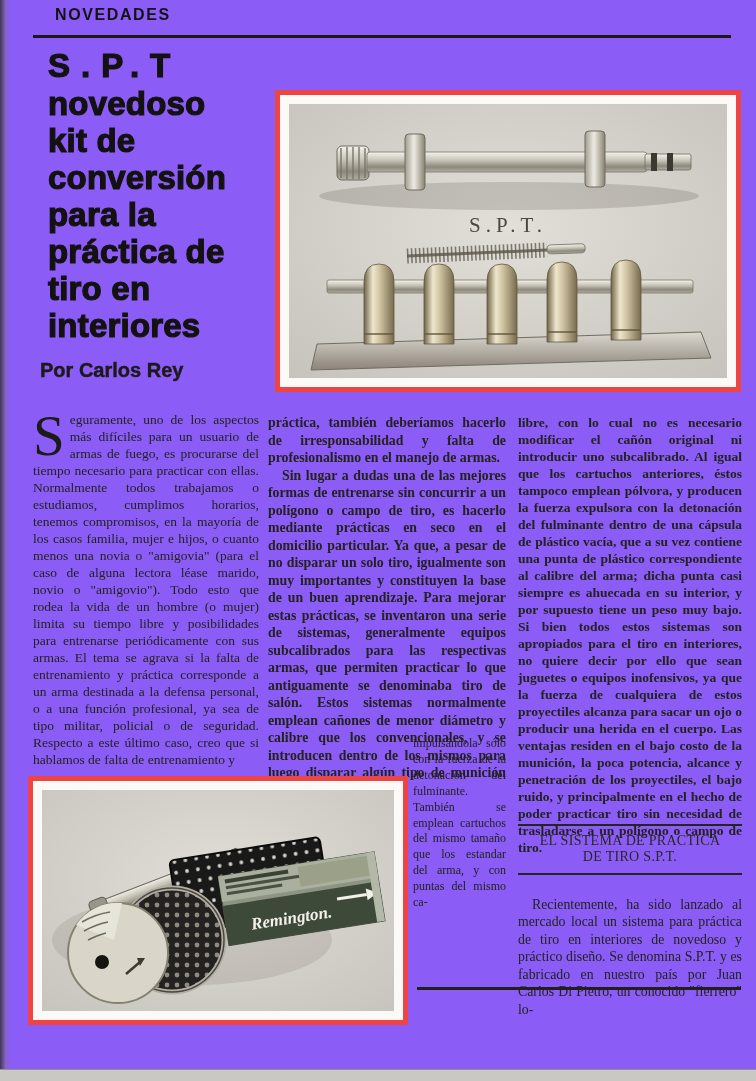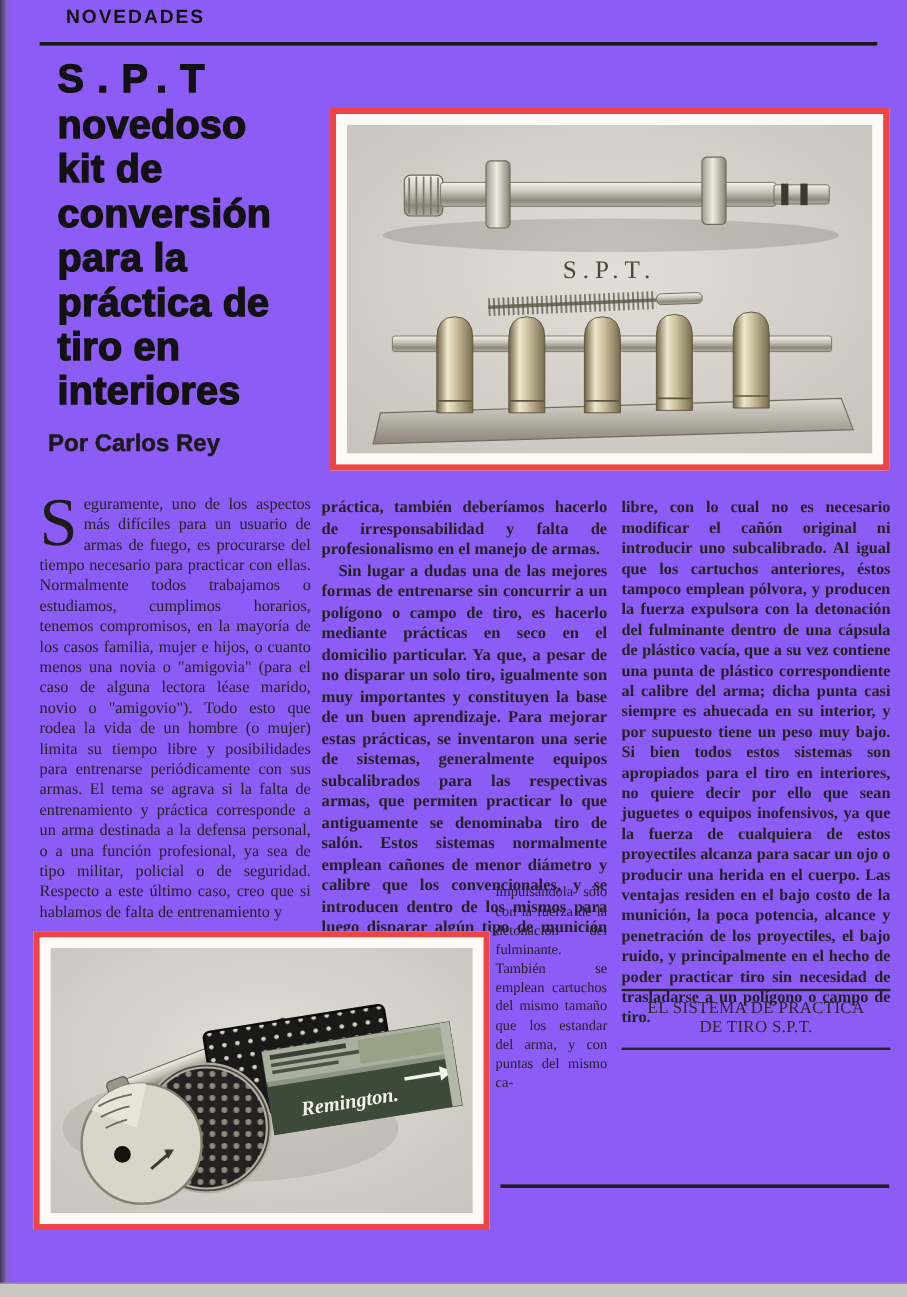--- a/index.html
+++ b/index.html
@@ -162,20 +162,23 @@
     <p>libre, con lo cual no es necesario modificar el cañón original ni introducir uno subcalibrado. Al igual que los cartuchos anteriores, éstos tampoco emplean pólvora, y producen la fuerza expulsora con la detonación del fulminante dentro de una cápsula de plástico vacía, que a su vez contiene una punta de plástico correspondiente al calibre del arma; dicha punta casi siempre es ahuecada en su interior, y por supuesto tiene un peso muy bajo. Si bien todos estos sistemas son apropiados para el tiro en interiores, no quiere decir por ello que sean juguetes o equipos inofensivos, ya que la fuerza de cualquiera de estos proyectiles alcanza para sacar un ojo o producir una herida en el cuerpo. Las ventajas residen en el bajo costo de la munición, la poca potencia, alcance y penetración de los proyectiles, el bajo ruido, y principalmente en el hecho de poder practicar tiro sin necesidad de trasladarse a un polígono o campo de tiro.</p>
   </div>
 
   <div class="subhead-box">
     <div class="subhead-rule"></div>
     <div class="subhead-text">EL SISTEMA DE PRACTICA
 DE TIRO S.P.T.</div>
     <div class="subhead-rule"></div>
   </div>
 
+  <div class="col col3b">
+    <p class="indent">Recientemente, ha sido lanzado al mercado local un sistema para práctica de tiro en interiores de novedoso y práctico diseño. Se denomina S.P.T. y es fabricado en nuestro país por Juan Carlos Di Pietro, un conocido "fierrero" lo-</p>
+  </div>
 
   <div class="caption-rule"></div>
 
   <div class="photo photo-bottom">
     <div class="photo-inner">
       <svg width="352" height="221" viewBox="0 0 352 221">
         <defs>
           <radialGradient id="bg2" cx="50%" cy="42%" r="78%">
             <stop offset="0%" stop-color="#e1ded7"></stop>
               <stop offset="100%" stop-color="#c7c4bd"></stop>

